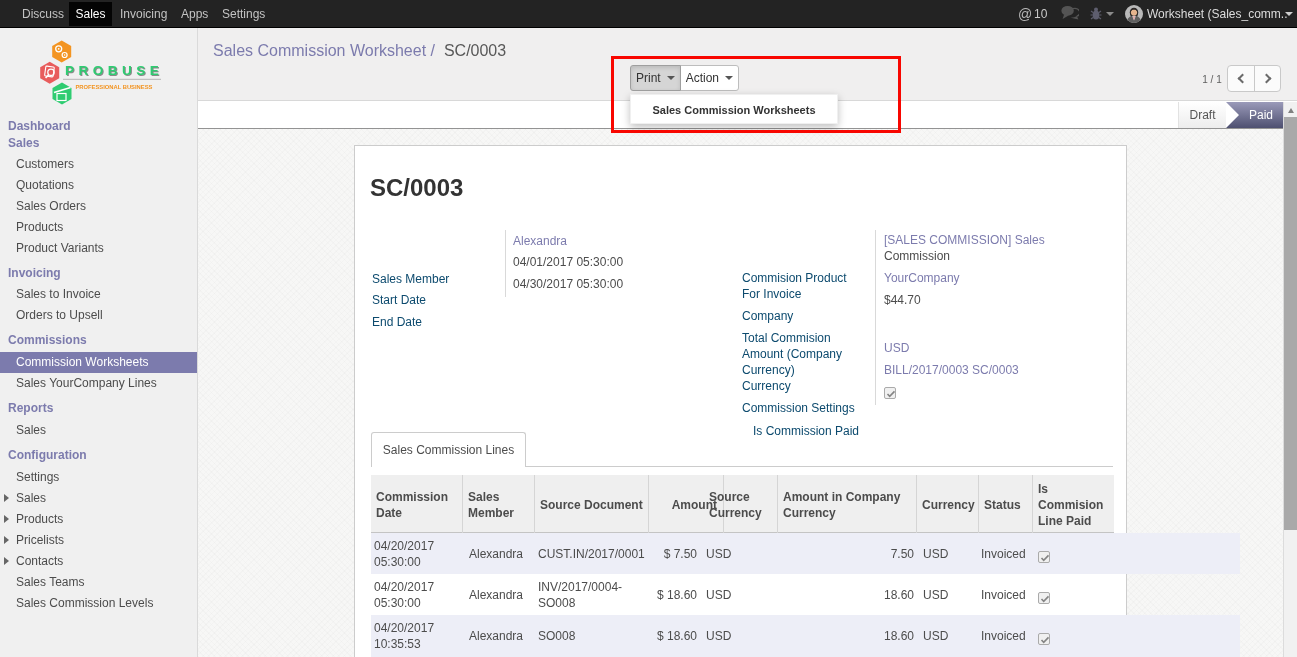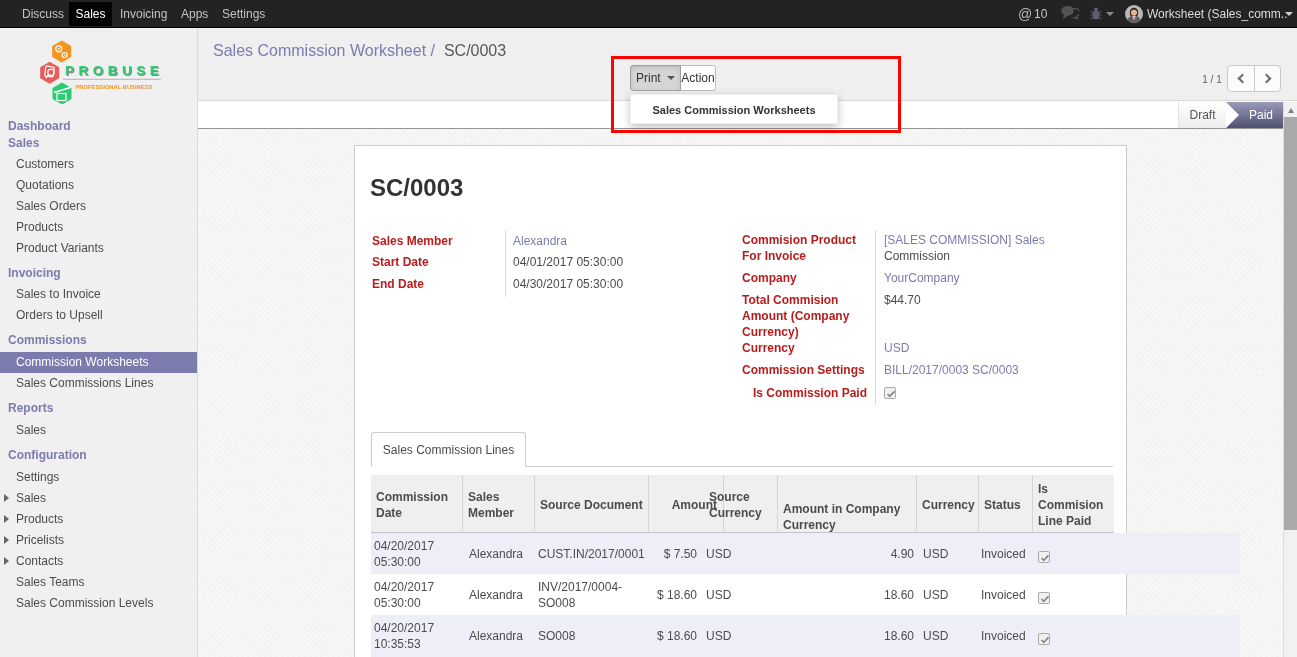--- a/index.html
+++ b/index.html
@@ -20,21 +20,21 @@
 .sm.it { color:#4c4c4c; padding-left:16px; }
 .sm.sel { background:#7c7bad; color:#fff; height:21px; }
 .tri { position:absolute; left:4px; top:6px; width:0; height:0; border-top:4px solid transparent; border-bottom:4px solid transparent; border-left:5px solid #666; }
 
 
 #cp { position:absolute; left:198px; top:28px; width:1099px; height:73px; background:#f0efef; border-bottom:1px solid #d8d8d8; }
 #breadcrumb { position:absolute; left:15px; top:14px; font-size:16px; color:#7c7bad; }
 #breadcrumb .cur { color:#585858; }
 .btn { position:absolute; height:26px; line-height:24px; font-size:12px; color:#333; text-align:center; border:1px solid #bdbdbd; background:#fff; border-radius:3px; }
 #btn-print { left:432px; top:37px; width:51px; background:#d5d5d5; border-color:#9f9f9f; border-radius:3px 0 0 3px; box-shadow:inset 0 2px 4px rgba(0,0,0,.12); z-index:61;}
-#btn-action { left:482px; top:37px; width:36px; border-radius:0 3px 3px 0; z-index:60;}
+#btn-action { left:482px; top:37px; width:59px; border-radius:0 3px 3px 0; z-index:60;}
 .btn .caret { border-top-color:#555; margin-left:3px; margin-bottom:2px;}
 #pager-txt { position:absolute; left:994px; top:38px; width:40px; text-align:center; color:#5f5f5f; font-size:10px; line-height:27px;}
 #pager-btns { position:absolute; left:1029px; top:37px; width:54px; height:27px; background:#fbfbfb; border:1px solid #c9c9c9; border-radius:4px; }
 #pager-btns .sep { position:absolute; left:26px; top:0; width:1px; height:25px; background:#c9c9c9; }
 .chev { position:absolute; top:9px; width:7px; height:7px; border-top:2px solid #6b6b6b; border-right:2px solid #6b6b6b; }
 .chev.l { left:11px; transform:rotate(-135deg); }
 .chev.r { left:35px; transform:rotate(45deg); }
 
 
 #statusbar { position:absolute; left:198px; top:102px; width:1085px; height:27px; background:#fff; border-bottom:1px solid #939393; z-index:20; }
@@ -50,21 +50,21 @@
 }
 
 
 #scrollbar { position:absolute; left:1283px; top:102px; width:14px; height:555px; background:#f1f1f1; border-left:1px solid #dcdcdc; z-index:30; }
 #sb-up { position:absolute; left:4px; top:6px; width:0; height:0; border-left:3.5px solid transparent; border-right:3.5px solid transparent; border-bottom:5px solid #808080; }
 #sb-thumb { position:absolute; left:0; top:15px; width:14px; height:413px; background:#a9a9a9; }
 
 
 #sheet { position:absolute; left:354px; top:145px; width:773px; height:512px; background:#fff; border:1px solid #cccccc; border-bottom:none; z-index:5; }
 #sheet-title { position:absolute; left:15px; top:28px; font-size:24px; font-weight:bold; color:#333; }
-.lbl { position:absolute; font-weight:bold; color:#b91c1c; line-height:16px; }
+.lbl { position:absolute; font-weight:normal; color:#0c4a6e; line-height:16px;margin-top:38px; }
 .val { position:absolute; color:#4c4c4c; line-height:16px; }
 .lnk { color:#7c7bad; }
 .vsep { position:absolute; width:1px; background:#d9d9d9; }
 
 
 .cb { position:absolute; width:12px; height:12px; border:1px solid #aaa; background:#f0f0f0; border-radius:2px; }
 .cb svg { position:absolute; left:-1px; top:-1px; }
 
 
 #tab { position:absolute; left:16px; top:286px; width:155px; height:35px; background:#fff; border:1px solid #ccc; border-bottom:none; border-radius:3px 3px 0 0; text-align:center; line-height:35px; color:#4c4c4c; z-index:6;}
@@ -147,21 +147,21 @@
   <div class="sm it" style="top:126px;">Customers</div>
   <div class="sm it" style="top:147px;">Quotations</div>
   <div class="sm it" style="top:168px;">Sales Orders</div>
   <div class="sm it" style="top:189px;">Products</div>
   <div class="sm it" style="top:210px;">Product Variants</div>
   <div class="sm hd" style="top:235px;">Invoicing</div>
   <div class="sm it" style="top:256px;">Sales to Invoice</div>
   <div class="sm it" style="top:277px;">Orders to Upsell</div>
   <div class="sm hd" style="top:302px;">Commissions</div>
   <div class="sm it sel" style="top:324px;">Commission Worksheets</div>
-  <div class="sm it" style="top:345px;">Sales Commissions Lines</div>
+  <div class="sm it" style="top:345px;">Sales YourCompany Lines</div>
   <div class="sm hd" style="top:370px;">Reports</div>
   <div class="sm it" style="top:392px;">Sales</div>
   <div class="sm hd" style="top:417px;">Configuration</div>
   <div class="sm it" style="top:439px;">Settings</div>
   <div class="sm it" style="top:460px;">Sales<span class="tri"></span></div>
   <div class="sm it" style="top:481px;">Products<span class="tri"></span></div>
   <div class="sm it" style="top:502px;">Pricelists<span class="tri"></span></div>
   <div class="sm it" style="top:523px;">Contacts<span class="tri"></span></div>
   <div class="sm it" style="top:544px;">Sales Teams</div>
   <div class="sm it" style="top:565px;">Sales Commission Levels</div>
@@ -229,40 +229,40 @@
       <div class="th" style="left:164px; width:114px;">
           <div style="padding-top:22px;">Source Document</div>
         </div>
       <div class="th" style="left:278px; width:55px;margin-left:20px;">
           <div style="padding-top:22px; padding-left:0; padding-right:6px; text-align:right;">Amount</div>
         </div>
       <div class="th" style="left:333px; width:74px;">
           <div style="padding-top:14px;">Source<br>Currency</div>
         </div>
       <div class="th" style="left:407px; width:139px;">
-          <div style="padding-top:26px;">Amount in Company<br>Currency</div>
+          <div style="padding-top:14px;">Amount in Company<br>Currency</div>
         </div>
       <div class="th" style="left:546px; width:62px;">
           <div style="padding-top:22px;">Currency</div>
         </div>
       <div class="th" style="left:608px; width:54px;">
           <div style="padding-top:22px;">Status</div>
         </div>
       <div class="th" style="left:662px; width:81px; border-right:none;">
           <div style="padding-top:6px;">Is<br>Commision<br>Line Paid</div>
         </div>
     </div>
 
     <div class="row odd" style="top:58px;">
       <div class="cell" style="left:3px; top:5px;">04/20/2017<br>05:30:00</div>
       <div class="cell" style="left:98px; top:13px;">Alexandra</div>
       <div class="cell" style="left:167px; top:13px;">CUST.IN/2017/0001</div>
       <div class="cell r" style="left:278px; top:13px; width:48px;">$ 7.50</div>
       <div class="cell" style="left:335px; top:13px;">USD</div>
-      <div class="cell r" style="left:407px; top:13px; width:136px;">4.90</div>
+      <div class="cell r" style="left:407px; top:13px; width:136px;">7.50</div>
       <div class="cell" style="left:552px; top:13px;">USD</div>
       <div class="cell" style="left:610px; top:13px;">Invoiced</div>
       <div class="cb" style="left:667px; top:18px;">
           <svg width="14" height="14" viewBox="0 0 14 14">
             <path d="M3.5 7 l2.2 2.3 L10.5 4.4" stroke="#848484" stroke-width="1.6" fill="none"></path>
           </svg>
         </div>
     </div>
 
     <div class="row" style="top:99px;">

